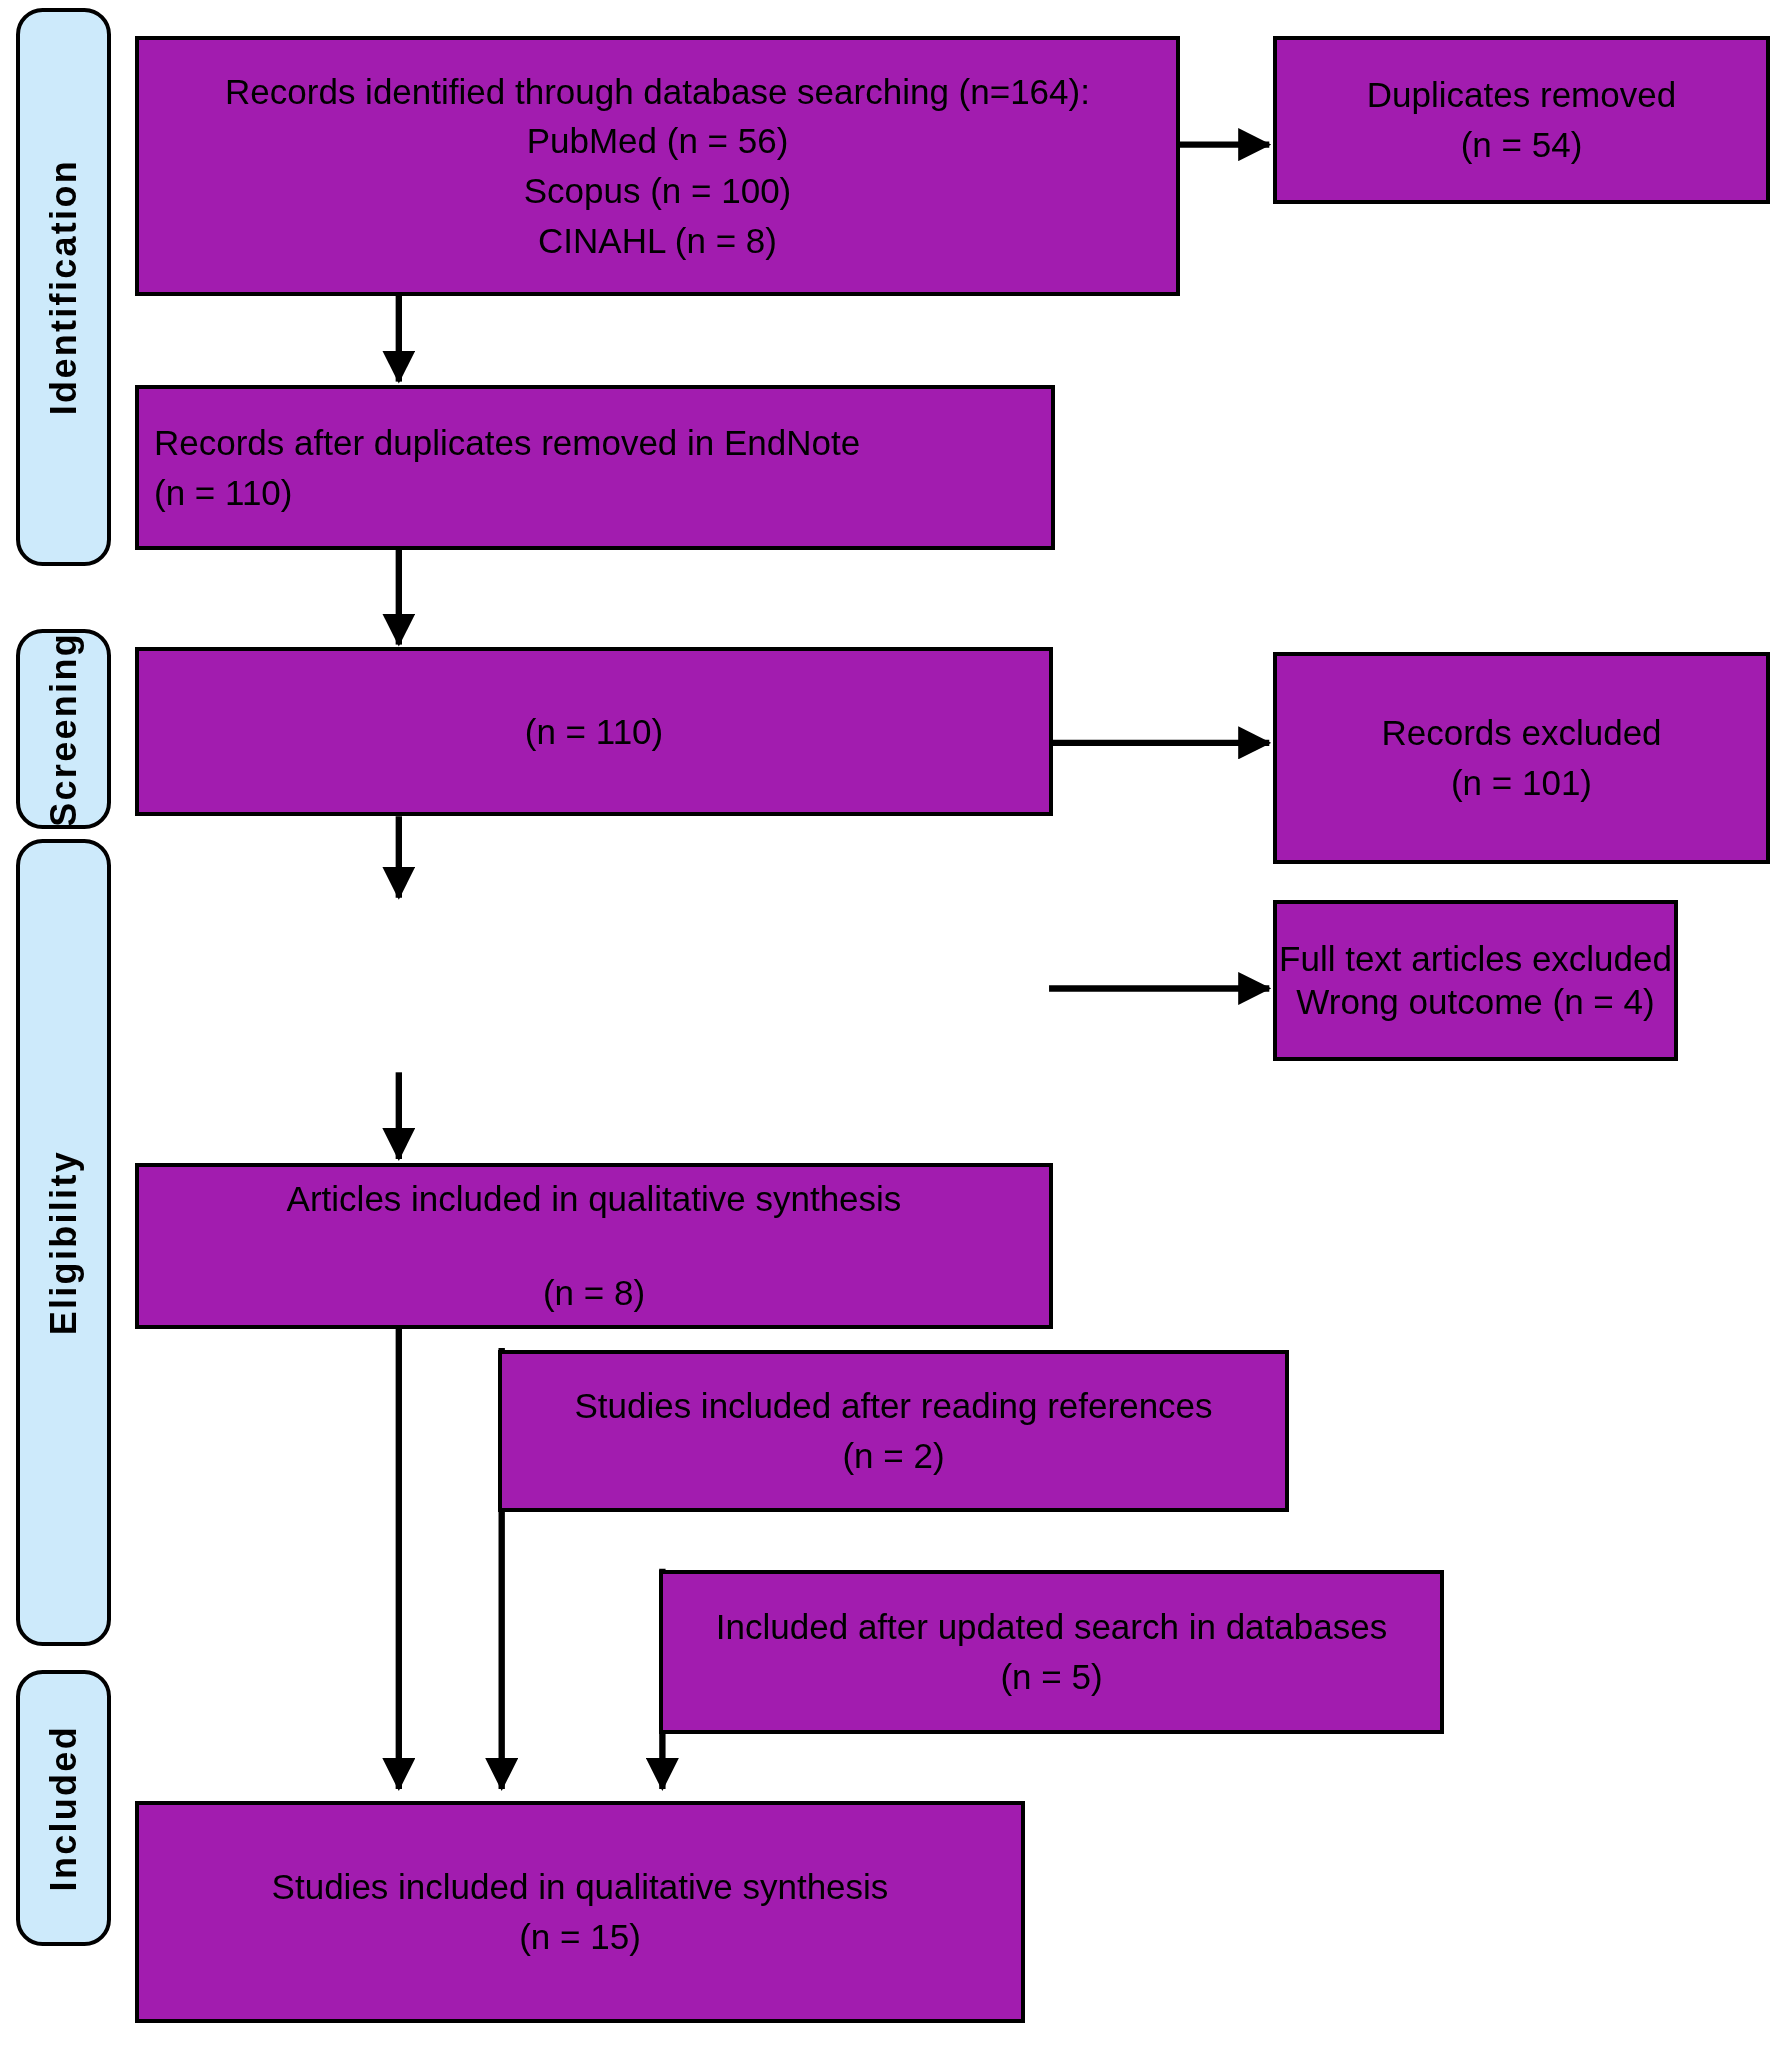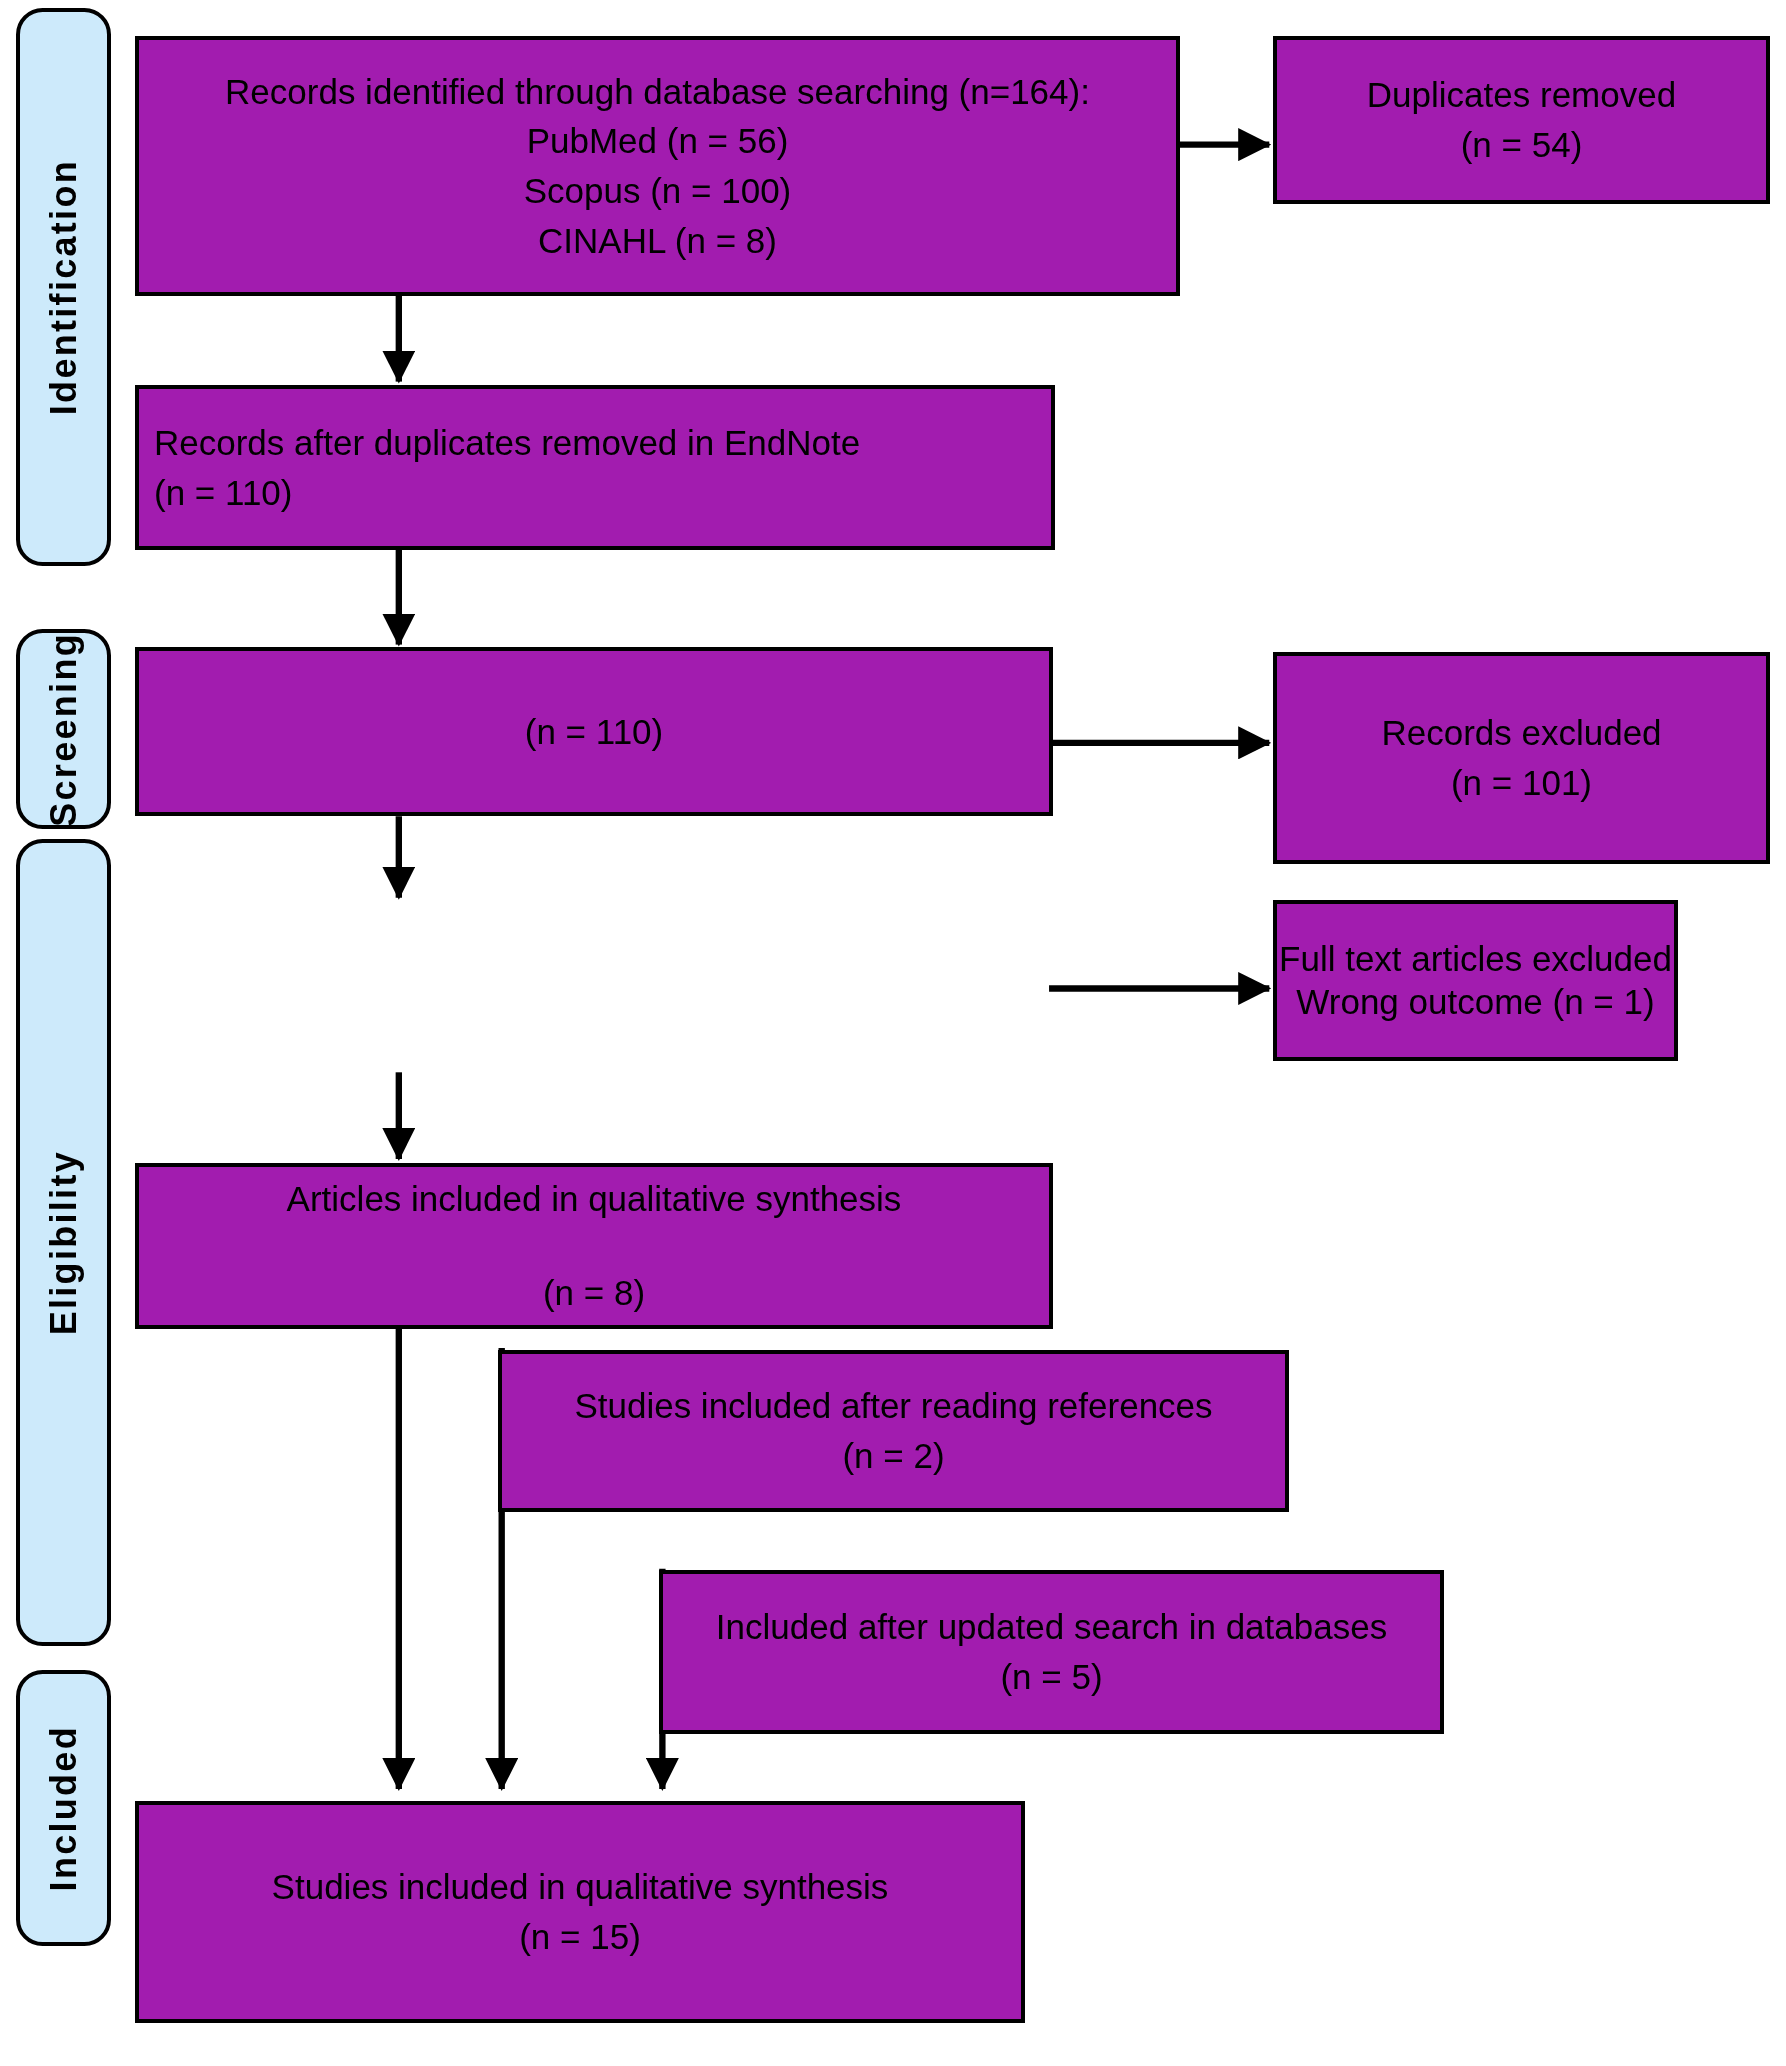--- a/index.html
+++ b/index.html
@@ -144,21 +144,21 @@
   </div>
 
   <div class="node" style="left:1273px; top:652px; width:497px; height:212px;">
     <div class="line">Records excluded</div>
     <div class="line">(n = 101)</div>
   </div>
 
 
   <div class="node" style="left:1273px; top:900px; width:405px; height:161px;">
     <div class="line tight">Full text articles excluded</div>
-    <div class="line tight">Wrong outcome (n = 1)</div>
+    <div class="line tight">Wrong outcome (n = 4)</div>
   </div>
 
   <div class="node" style="left:135px; top:1163px; width:918px; height:166px;gap:44px;">
     <div class="line">Articles included in qualitative synthesis</div>
     <div class="line">(n = 8)</div>
   </div>
 
   <div class="node" style="left:498px; top:1350px; width:791px; height:162px;">
     <div class="line">Studies included after reading references</div>
     <div class="line">(n = 2)</div>

